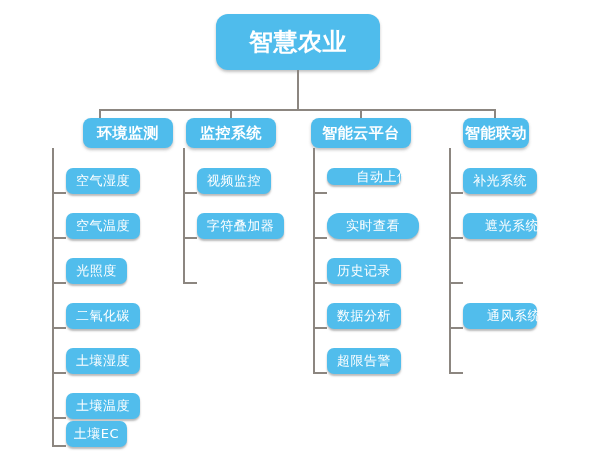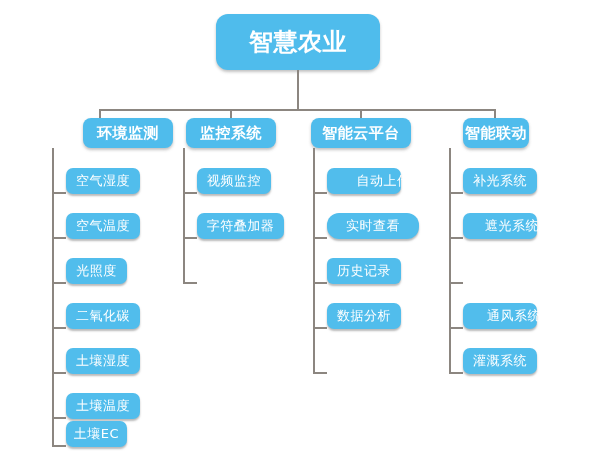--- a/index.html
+++ b/index.html
@@ -111,43 +111,43 @@
 
   <div class="conn h" style="left:183px; top:237px; width:14px; height:2px;"></div>
   <div class="node leaf" style="left:197px; top:213px; width:87px; height:26px;">字符叠加器</div>
 
   <div class="conn h" style="left:183px; top:282px; width:14px; height:2px;"></div>
 
   <div class="node branch" style="left:311px; top:118px; width:100px; height:30px;">智能云平台</div>
   <div class="conn v" style="left:313px; top:148px; width:2px; height:224px;"></div>
 
   <div class="conn h" style="left:313px; top:192px; width:14px; height:2px;"></div>
-  <div class="node leaf" style="left:327px; top:168px; width:74px; height:26px;padding-left:39px;">自动上传</div>
+  <div class="node leaf" style="left:327px; top:168px; width:74px; height:17px;padding-left:39px;">自动上传</div>
 
   <div class="conn h" style="left:313px; top:237px; width:14px; height:2px;"></div>
   <div class="node leaf" style="left:327px; top:213px; width:92px; height:26px;border-radius:12px;">实时查看</div>
 
   <div class="conn h" style="left:313px; top:282px; width:14px; height:2px;"></div>
-  <div class="node leaf" style="left:327px; top:258px; width:74px; height:26px;border-radius:6px;">历史记录</div>
+  <div class="node leaf" style="left:327px; top:258px; width:74px; height:26px;">历史记录</div>
 
   <div class="conn h" style="left:313px; top:327px; width:14px; height:2px;"></div>
   <div class="node leaf" style="left:327px; top:303px; width:74px; height:26px;">数据分析</div>
 
   <div class="conn h" style="left:313px; top:372px; width:14px; height:2px;"></div>
+  <div class="node leaf" style="left:327px; top:348px; width:74px; height:26px;">超限告警</div>
 
   <div class="node branch" style="left:463px; top:118px; width:66px; height:30px;">智能联动</div>
   <div class="conn v" style="left:449px; top:148px; width:2px; height:224px;"></div>
 
   <div class="conn h" style="left:449px; top:192px; width:14px; height:2px;"></div>
   <div class="node leaf" style="left:463px; top:168px; width:74px; height:26px;">补光系统</div>
 
   <div class="conn h" style="left:449px; top:237px; width:14px; height:2px;"></div>
   <div class="node leaf" style="left:463px; top:213px; width:74px; height:26px;padding-left:24px;">遮光系统</div>
 
   <div class="conn h" style="left:449px; top:282px; width:14px; height:2px;"></div>
 
   <div class="conn h" style="left:449px; top:327px; width:14px; height:2px;"></div>
   <div class="node leaf" style="left:463px; top:303px; width:74px; height:26px;padding-left:28px;">通风系统</div>
 
   <div class="conn h" style="left:449px; top:372px; width:14px; height:2px;"></div>
-  <div class="node leaf" style="left:463px; top:348px; width:74px; height:26px;">灌溉系统</div>
 
 </div>
 
 </body></html>

